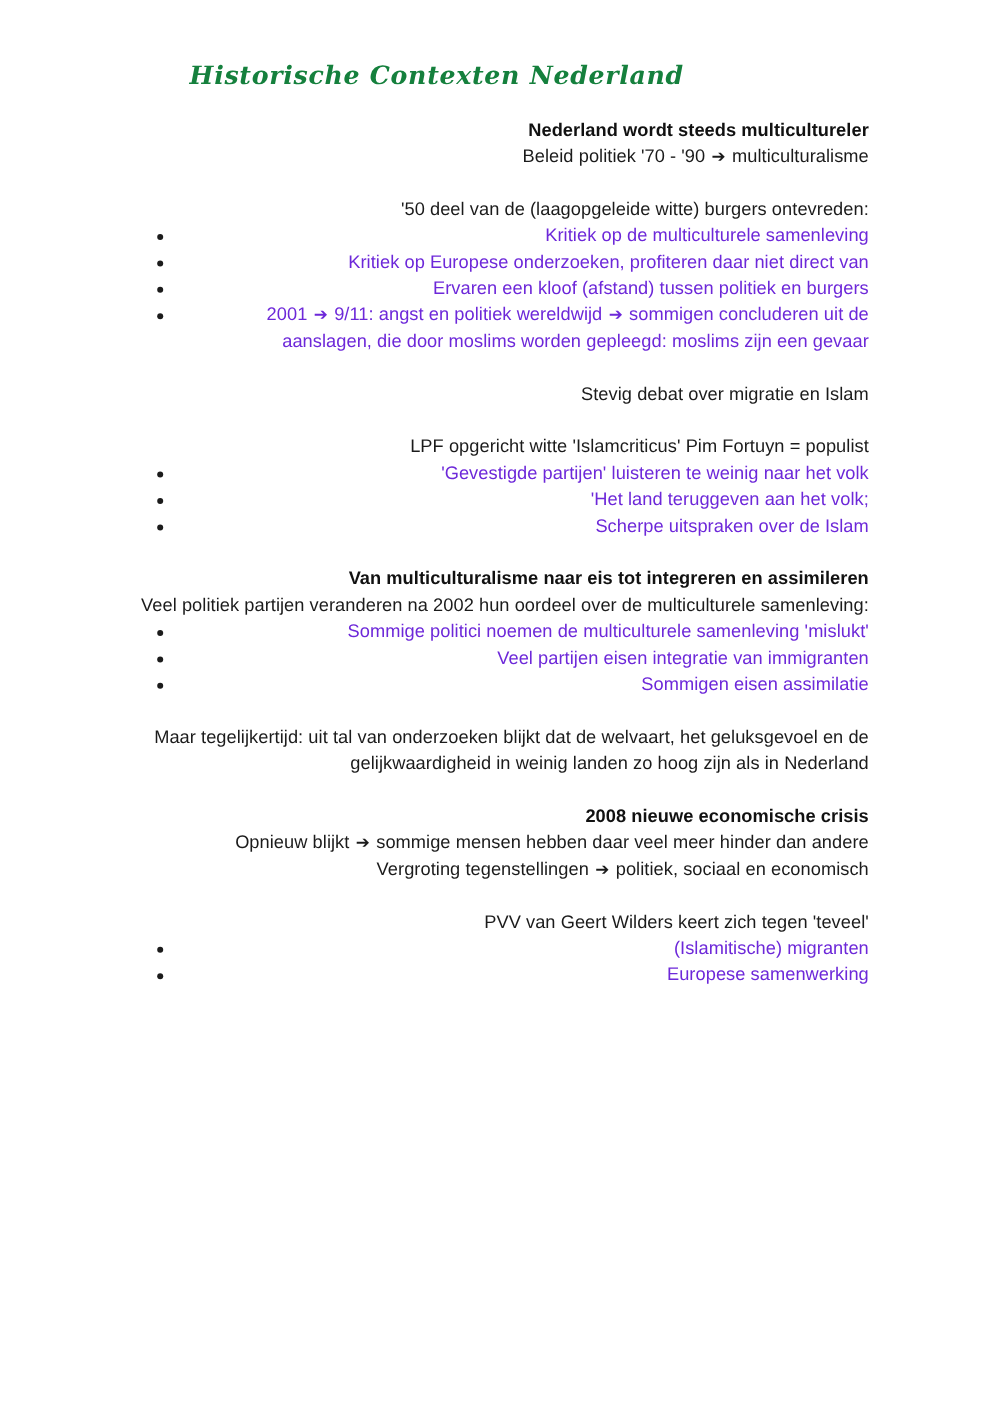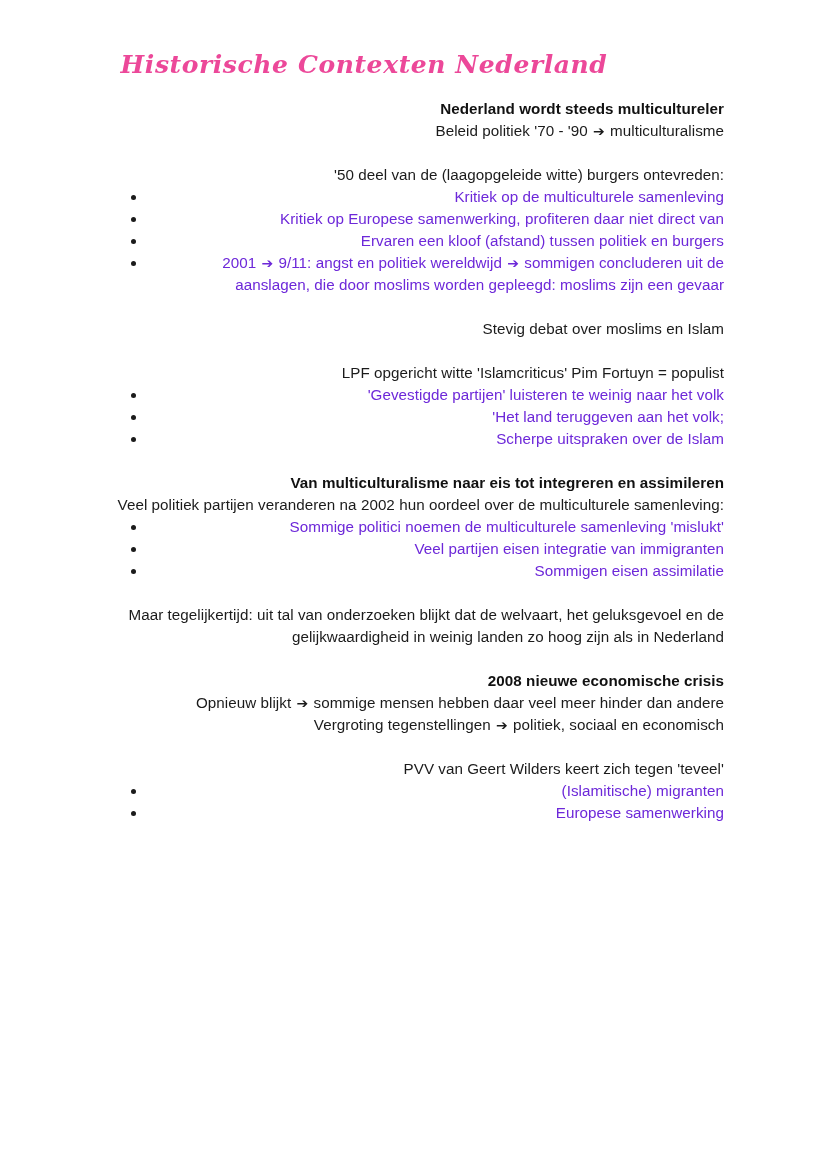--- a/index.html
+++ b/index.html
@@ -23,23 +23,23 @@
   }
   .doc-title {
     position: absolute;
     top: 50px;
     left: 0;
     width: 728px;
     text-align: center;
     font-family: "DejaVu Serif", serif;
     font-style: italic;
     font-weight: 700;
-    font-size: 25px;
+    font-size: 21px;
     letter-spacing: 0.6px;
-    color: #ec4899;
+    color: #15803d;
     white-space: nowrap;
   }
   .content {
     position: absolute;
     left: 98px;
     top: 98px;
     width: 626px;
   }
   .block {
     margin: 0 0 22px 0;
@@ -95,27 +95,27 @@
 
   <div class="content">
       <div class="block">
         <div class="line heading">Nederland wordt steeds multicultureler</div>
         <div class="line">Beleid politiek '70 - '90 <span class="arrow">➔</span> multiculturalisme</div>
       </div>
       <div class="block">
         <div class="line">'50 deel van de (laagopgeleide witte) burgers ontevreden:</div>
         <ul class="bullets">
           <li>Kritiek op de multiculturele samenleving</li>
-          <li>Kritiek op Europese samenwerking, profiteren daar niet direct van</li>
+          <li>Kritiek op Europese onderzoeken, profiteren daar niet direct van</li>
           <li>Ervaren een kloof (afstand) tussen politiek en burgers</li>
           <li>2001 <span class="arrow">➔</span> 9/11: angst en politiek wereldwijd <span class="arrow">➔</span> sommigen concluderen uit de aanslagen, die door moslims worden gepleegd: moslims zijn een gevaar</li>
         </ul>
       </div>
       <div class="block">
-        <div class="line">Stevig debat over moslims en Islam</div>
+        <div class="line">Stevig debat over migratie en Islam</div>
       </div>
       <div class="block">
         <div class="line">LPF opgericht witte 'Islamcriticus' Pim Fortuyn = populist</div>
         <ul class="bullets">
           <li>'Gevestigde partijen' luisteren te weinig naar het volk</li>
           <li>'Het land teruggeven aan het volk;</li>
           <li>Scherpe uitspraken over de Islam</li>
         </ul>
       </div>
       <div class="block">

